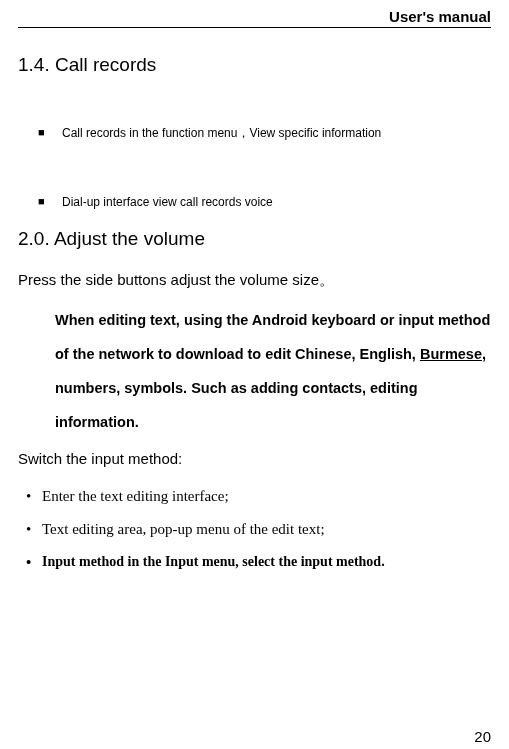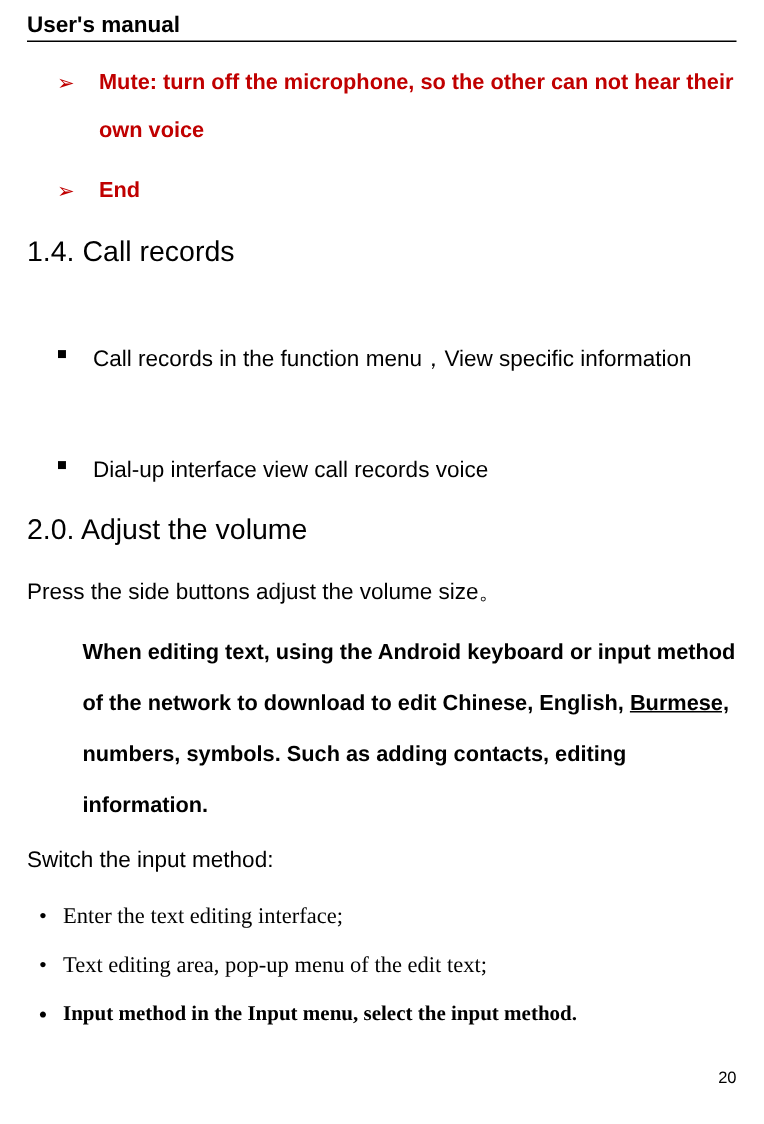--- a/index.html
+++ b/index.html
@@ -10,20 +10,21 @@
     body {
       width: 509px;
       height: 749px;
       background: #fff;
       font-family: Arial, sans-serif;
       color: #000;
       position: relative;
       padding: 0 18px;
     }
     .header {
+      text-align: right;
       font-weight: bold;
       font-size: 15px;
       padding-top: 8px;
       padding-bottom: 2px;
       border-bottom: 1.5px solid #000;
     }
     .content {
       padding-top: 12px;
     }
     .arrow-list {
@@ -61,21 +62,21 @@
     }
     .square-list {
       list-style: none;
       padding-left: 20px;
     }
     .square-list li {
       position: relative;
       padding-left: 24px;
       margin-bottom: 10px;
       line-height: 1.9;
-      font-size: 15px;
+      font-size: 12px;
       margin-top: 46px;
     }
     .square-list li::before {
       content: "■";
       position: absolute;
       left: 0;
       top: 0;
       font-size: 11px;
     }
     .para {
@@ -108,42 +109,34 @@
       left: 4px;
       top: 0;
       font-size: 15px;
     }
     .dot-list li.bold {
       font-weight: bold;
       font-size: 14px;
     }
     .page-num {
       position: absolute;
-      bottom: 24px;
+      bottom: 4px;
       right: 18px;
-      font-size: 11px;
+      font-size: 15px;
     }
   </style>
 </head>
 <body>
 
 <div class="header">
   <span>User's manual</span>
 </div>
 
 <div class="content">
 
-  <ul class="arrow-list">
-    <li>
-      <span class="red-bold">Mute: turn  off  the  microphone,  so the other can  not  hear their  own voice</span>
-    </li>
-    <li>
-      <span class="red-bold">End</span>
-    </li>
-  </ul>
 
   <h2 class="h-sub">1.4.   Call  records</h2>
 
   <ul class="square-list">
     <li>Call  records in the function  menu，View specific  information</li>
     <li>Dial-up interface view call  records voice</li>
   </ul>
 
   <h2 class="h-sub">2.0.   Adjust  the  volume</h2>
 

